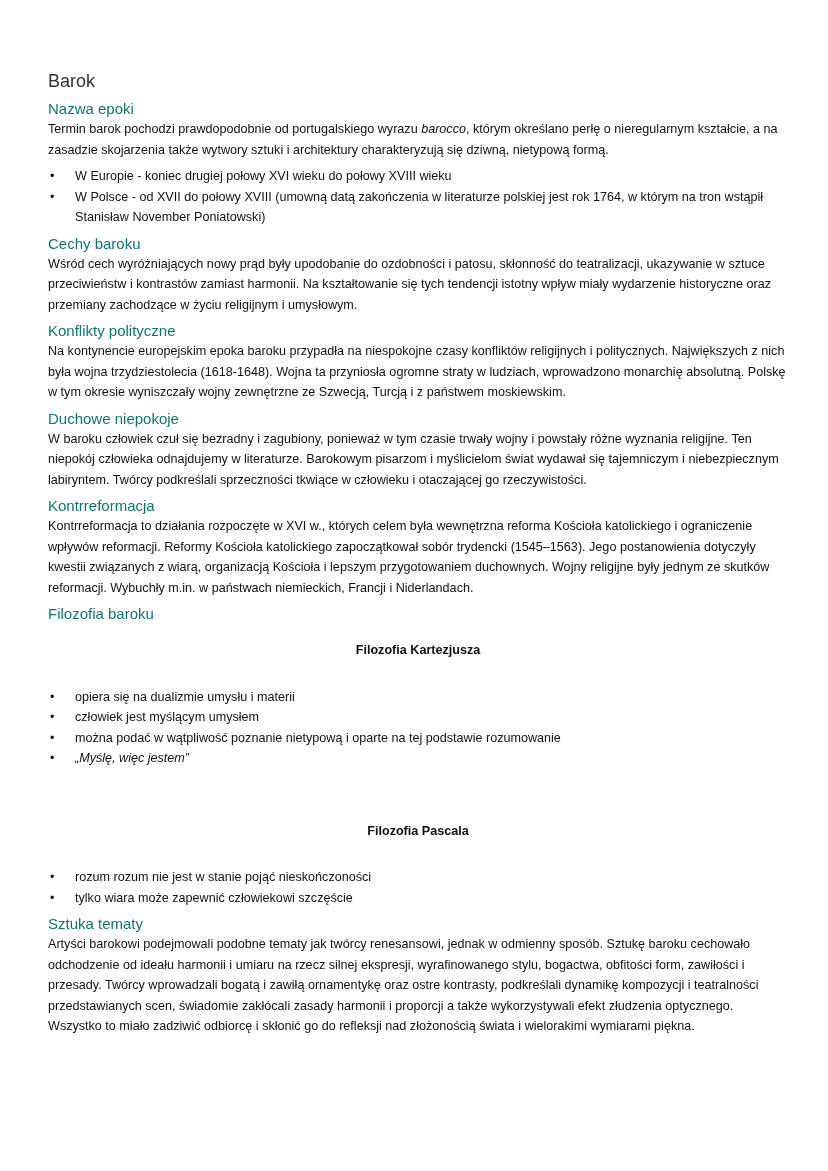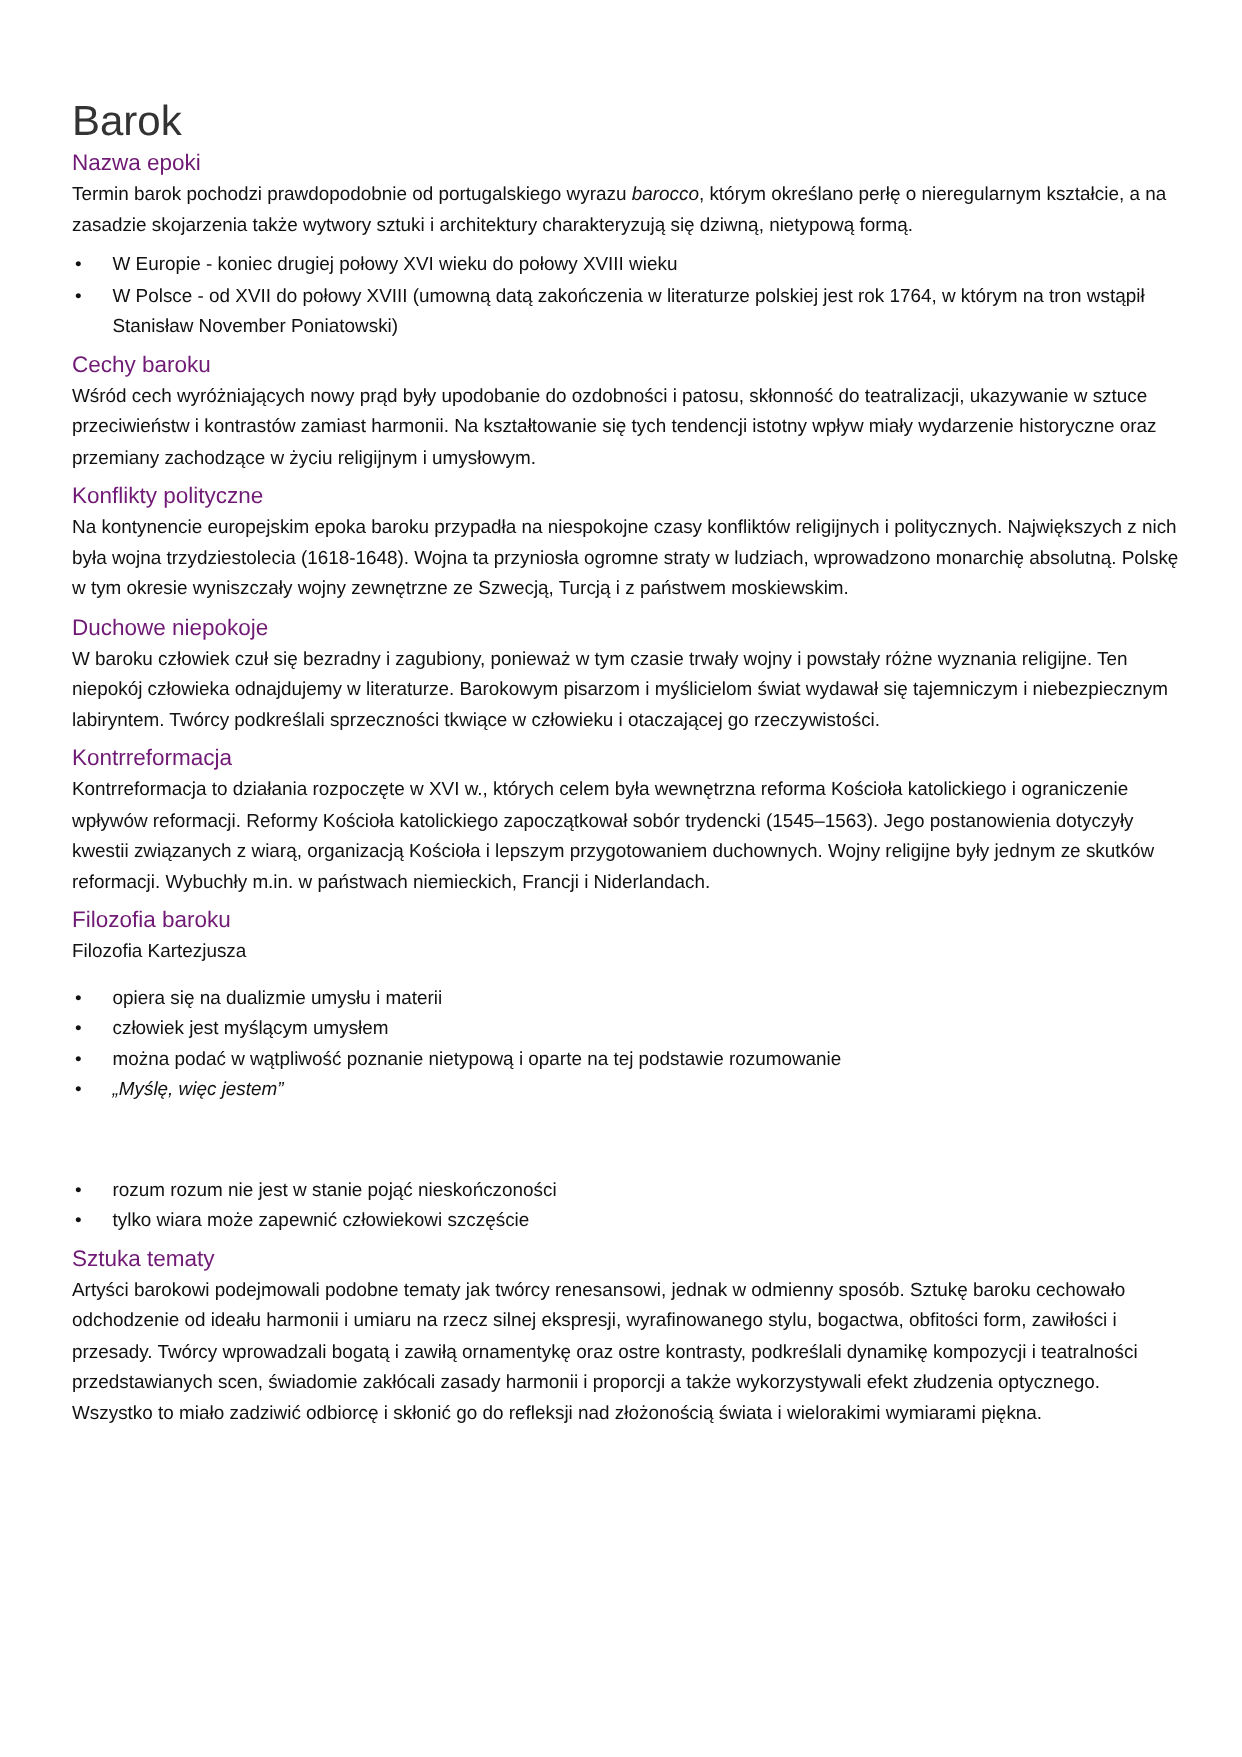--- a/index.html
+++ b/index.html
@@ -15,44 +15,45 @@
       font-family: "Liberation Sans", sans-serif;
       color: #111111;
     }
     .page {
       position: absolute;
       left: 48px;
       top: 68px;
       width: 740px;
     }
     .title {
-      font-size: 28px;
+      font-size: 18px;
       color: #333333;
       line-height: 26px;
       margin: 0 0 5px 0;
       font-weight: normal;
     }
     .h2 {
       font-size: 15px;
-      color: #701a75;
+      color: #0f766e;
       line-height: 20px;
       margin: 0;
       font-weight: normal;
     }
     .p {
       font-size: 12.6px;
       line-height: 20.5px;
       margin: 0 0 6px 0;
       color: #111111;
     }
     .bold {
-      font-weight: normal;
+      font-weight: bold;
       font-size: 12.6px;
       line-height: 20.5px;
-      margin: 0;
+      margin: 16px;
+      text-align: center;
     }
     ul {
       margin: 0 0 6px 0;
       padding: 0;
       list-style: none;
     }
     li {
       position: relative;
       padding-left: 27px;
       font-size: 12.6px;
@@ -109,20 +110,21 @@
     <h2 class="h2">Filozofia baroku</h2>
     <p class="bold">Filozofia Kartezjusza</p>
     <div class="spacer8"></div>
     <ul>
       <li><span class="bullet">•</span><span>opiera się na dualizmie umysłu i materii</span></li>
       <li><span class="bullet">•</span><span>człowiek jest myślącym umysłem</span></li>
       <li><span class="bullet">•</span><span>można podać w wątpliwość poznanie nietypową i oparte na tej podstawie rozumowanie</span></li>
       <li><span class="bullet">•</span><em>„Myślę, więc jestem”</em></li>
     </ul>
     <div class="spacer30"></div>
+    <p class="bold">Filozofia Pascala</p>
     <div class="spacer8"></div>
     <ul>
       <li><span class="bullet">•</span><span>rozum rozum nie jest w stanie pojąć nieskończoności</span></li>
       <li><span class="bullet">•</span><span>tylko wiara może zapewnić człowiekowi szczęście</span></li>
     </ul>
   </section>
 
   <section>
     <h2 class="h2">Sztuka tematy</h2>
     <p class="p">Artyści barokowi podejmowali podobne tematy jak twórcy renesansowi, jednak w odmienny sposób. Sztukę baroku cechowało odchodzenie od ideału harmonii i umiaru na rzecz silnej ekspresji, wyrafinowanego stylu, bogactwa, obfitości form, zawiłości i przesady. Twórcy wprowadzali bogatą i zawiłą ornamentykę oraz ostre kontrasty, podkreślali dynamikę kompozycji i teatralności przedstawianych scen, świadomie zakłócali zasady harmonii i proporcji a także wykorzystywali efekt złudzenia optycznego. Wszystko to miało zadziwić odbiorcę i skłonić go do refleksji nad złożonością świata i wielorakimi wymiarami piękna.</p>

